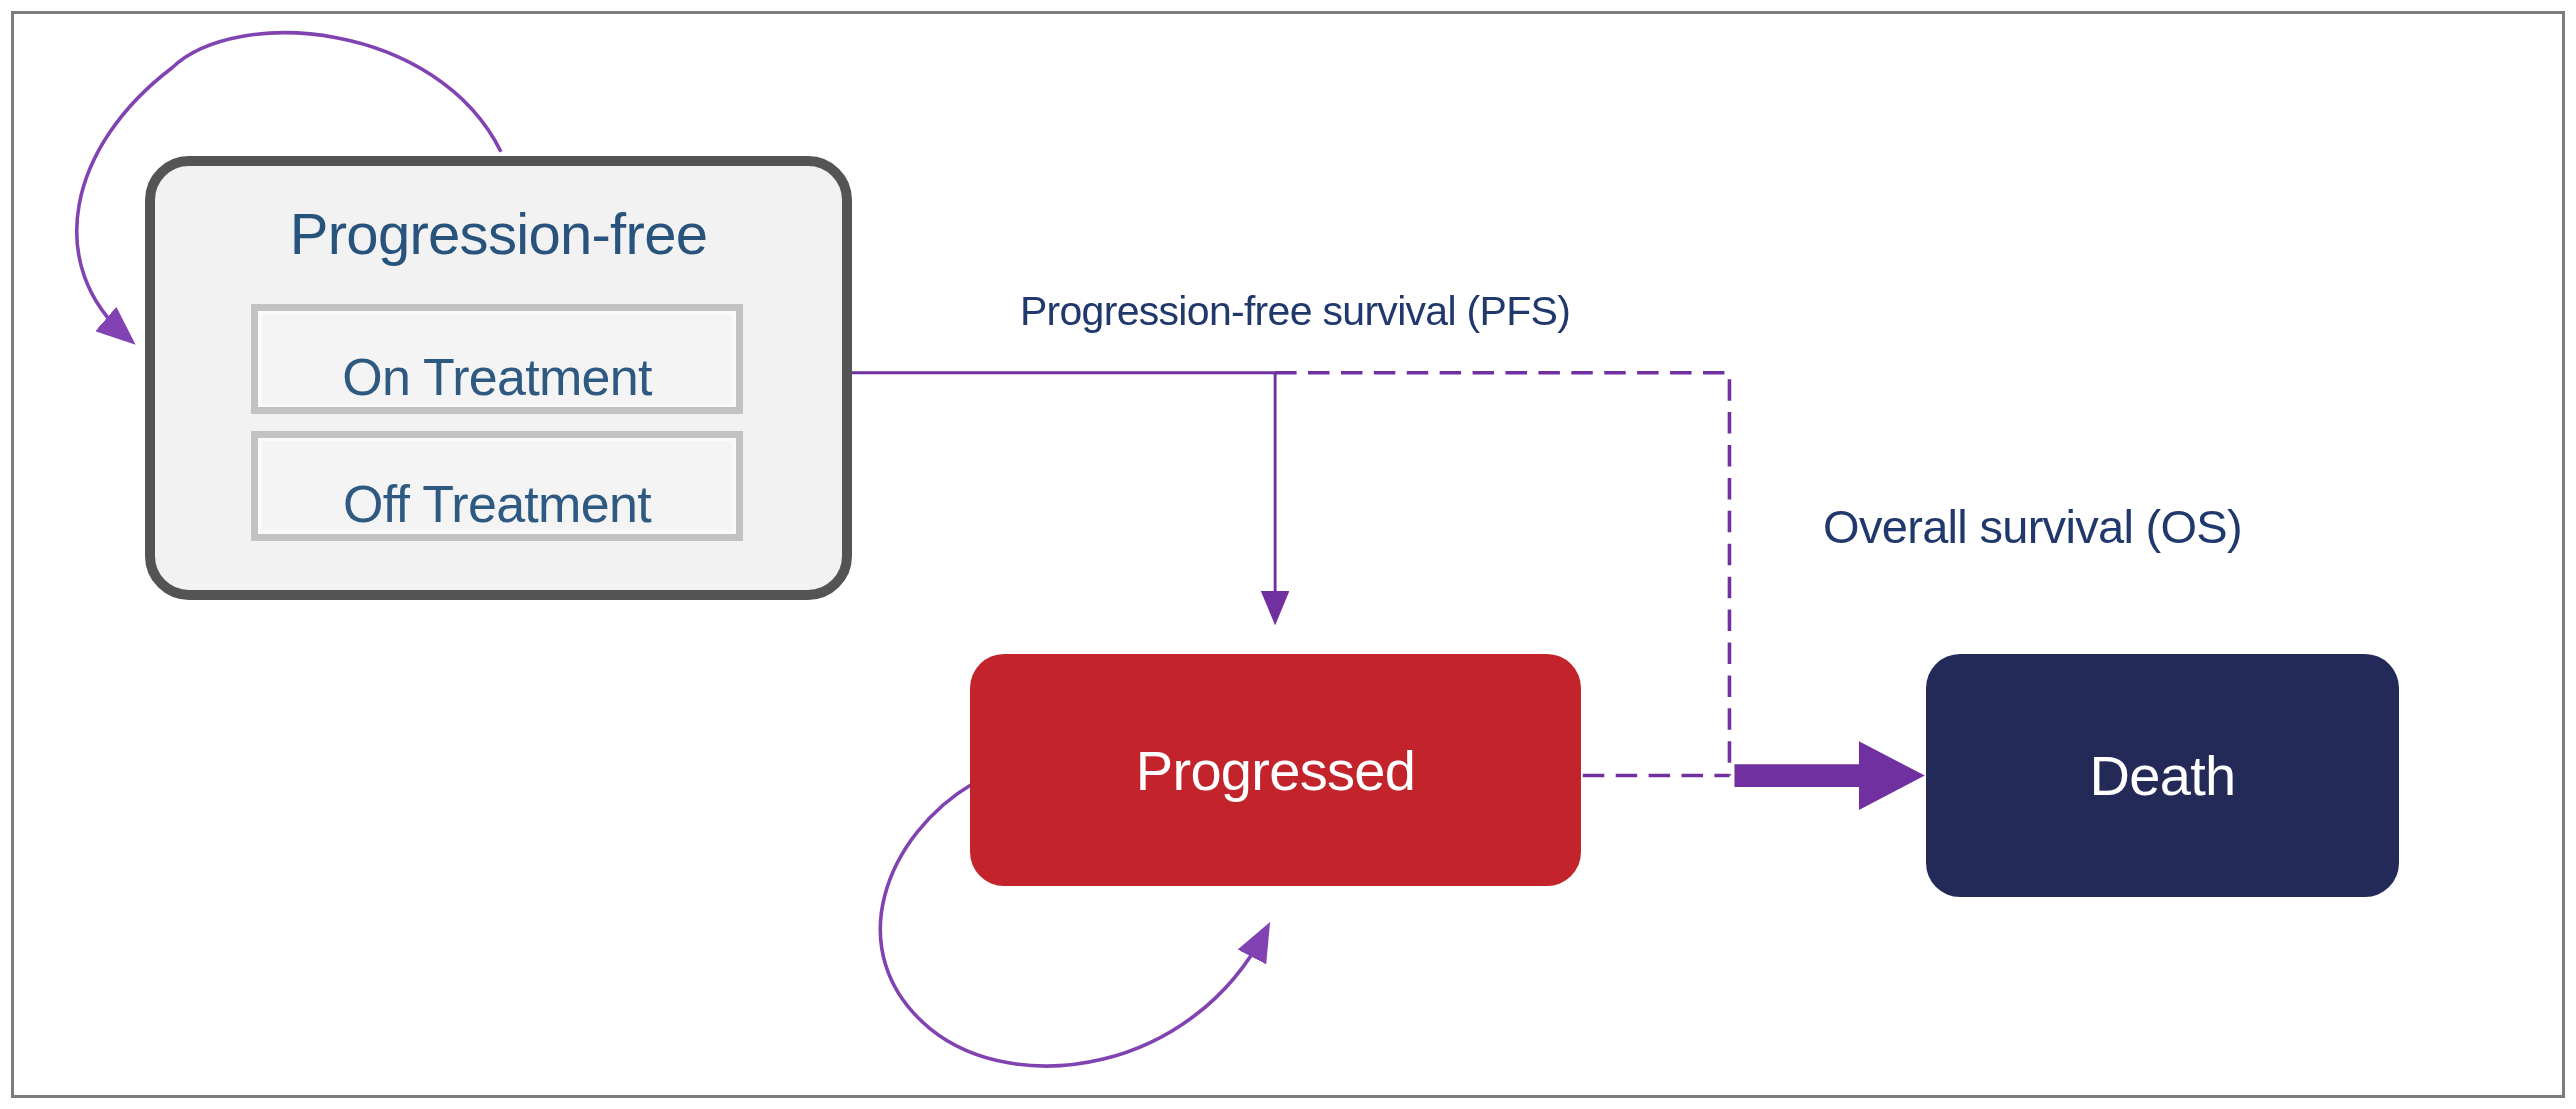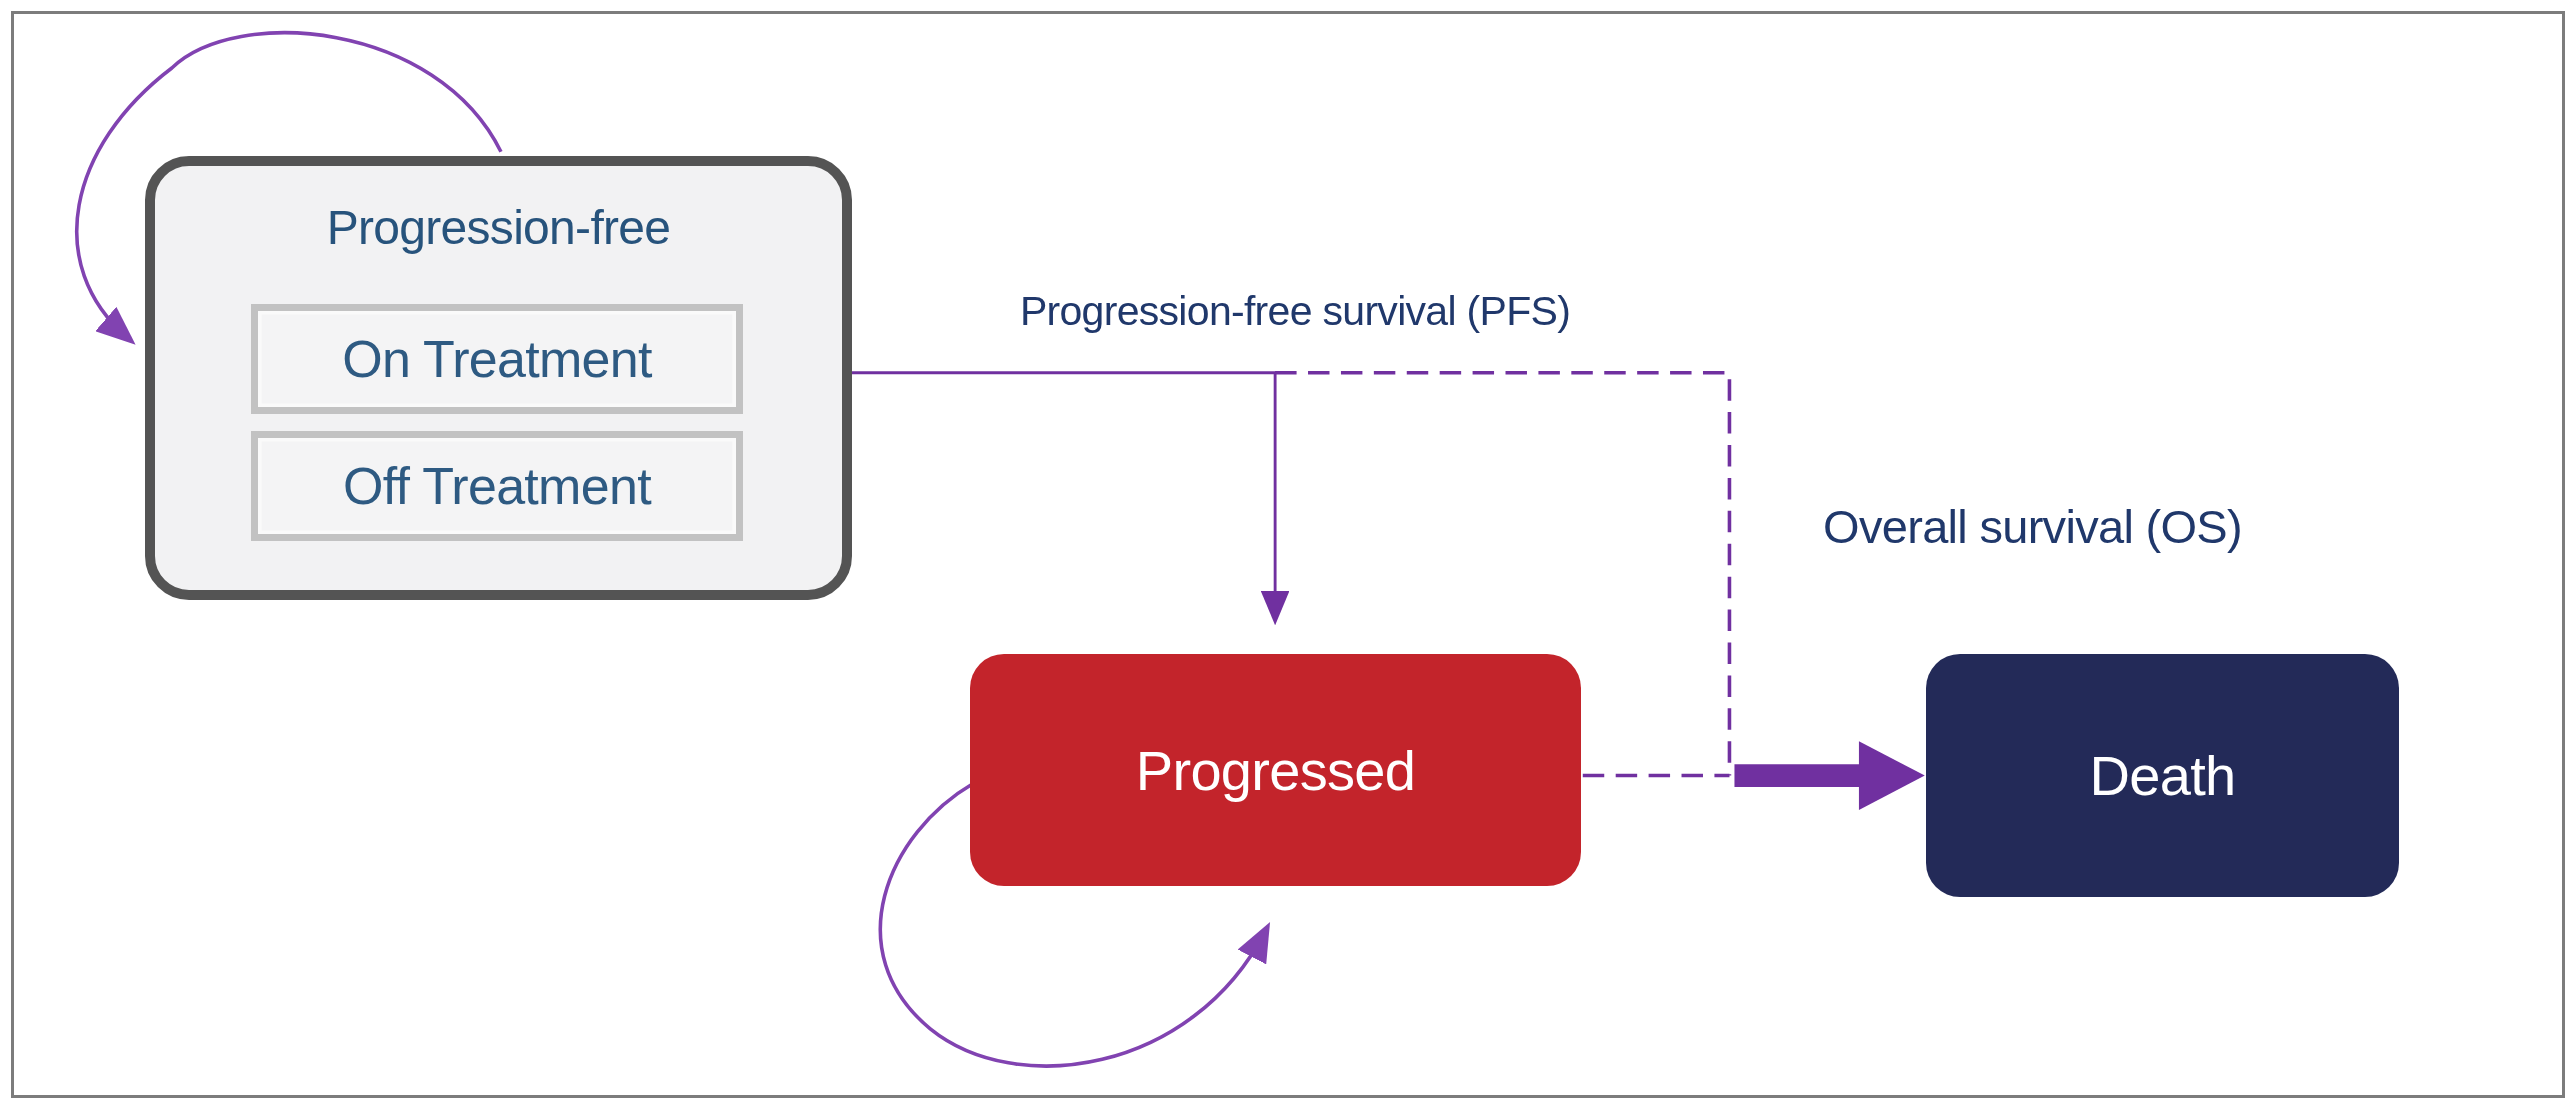--- a/index.html
+++ b/index.html
@@ -21,30 +21,30 @@
   }
   #pf-box{
     left:145px;top:156px;width:707px;height:444px;
     background:var(--pf_fill,#f2f2f3);
     border:10px solid var(--pf_border,#545454);
     border-radius:44px;
     display:block;
   }
   #pf-title{
     margin-top:34px;text-align:center;
-    font-size:48px;letter-spacing:-0.7px;
+    font-size:58px;letter-spacing:-0.7px;
     color:var(--title_text,#27537c);
   }
   .sub-box{
     position:absolute;left:96px;width:492px;height:110px;
     box-sizing:border-box;
     background:var(--sub_fill,#f4f4f5);
     border:7.9px solid var(--sub_border,#c2c2c2);
     box-shadow:inset 0 0 0 3.6px #fafafa;
-    display:flex;align-items:center;justify-content:center;
+    display:flex;align-items:flex-end;justify-content:center;
     font-size:52px;letter-spacing:-0.7px;
     color:var(--sub_text,#2e5a82);
   }
   #sub-on{top:138px;}
   #sub-off{top:265px;}
   #progressed-box{
     left:970px;top:654px;width:611px;height:232px;
     background:var(--progressed_fill,#c3242b);
     border-radius:34px;
     font-size:56px;color:var(--node_text,#fff);letter-spacing:-0.7px;

